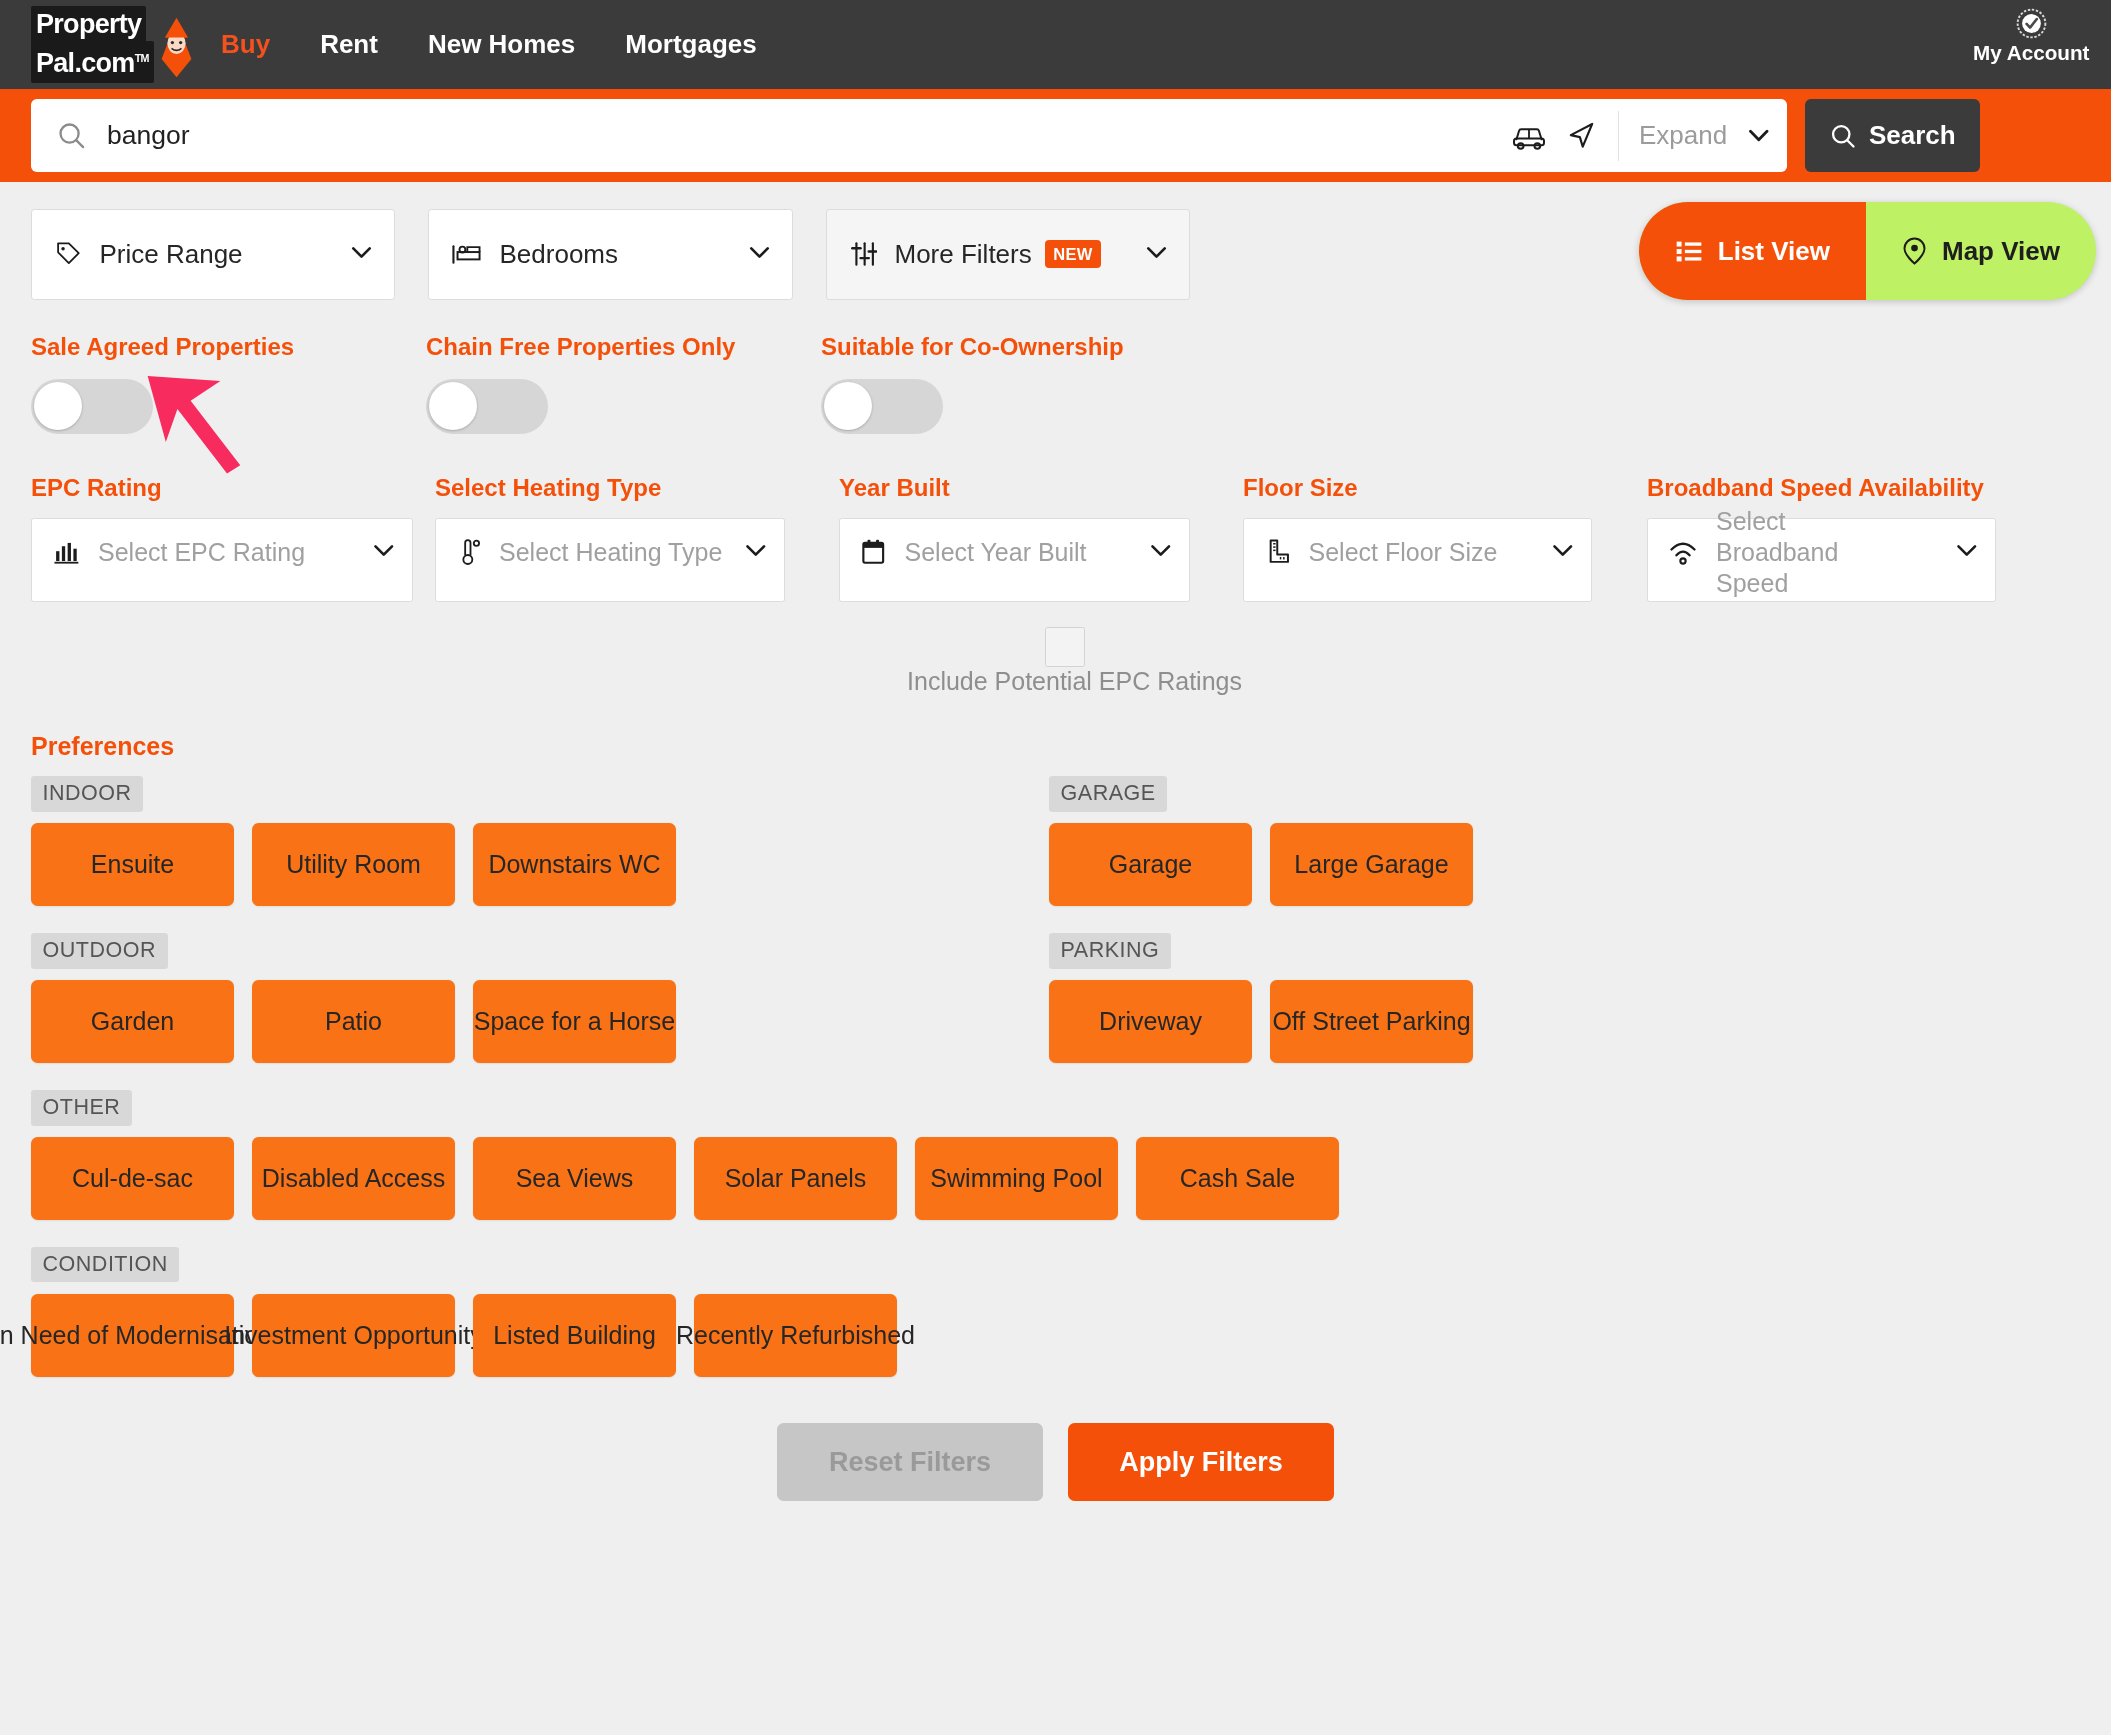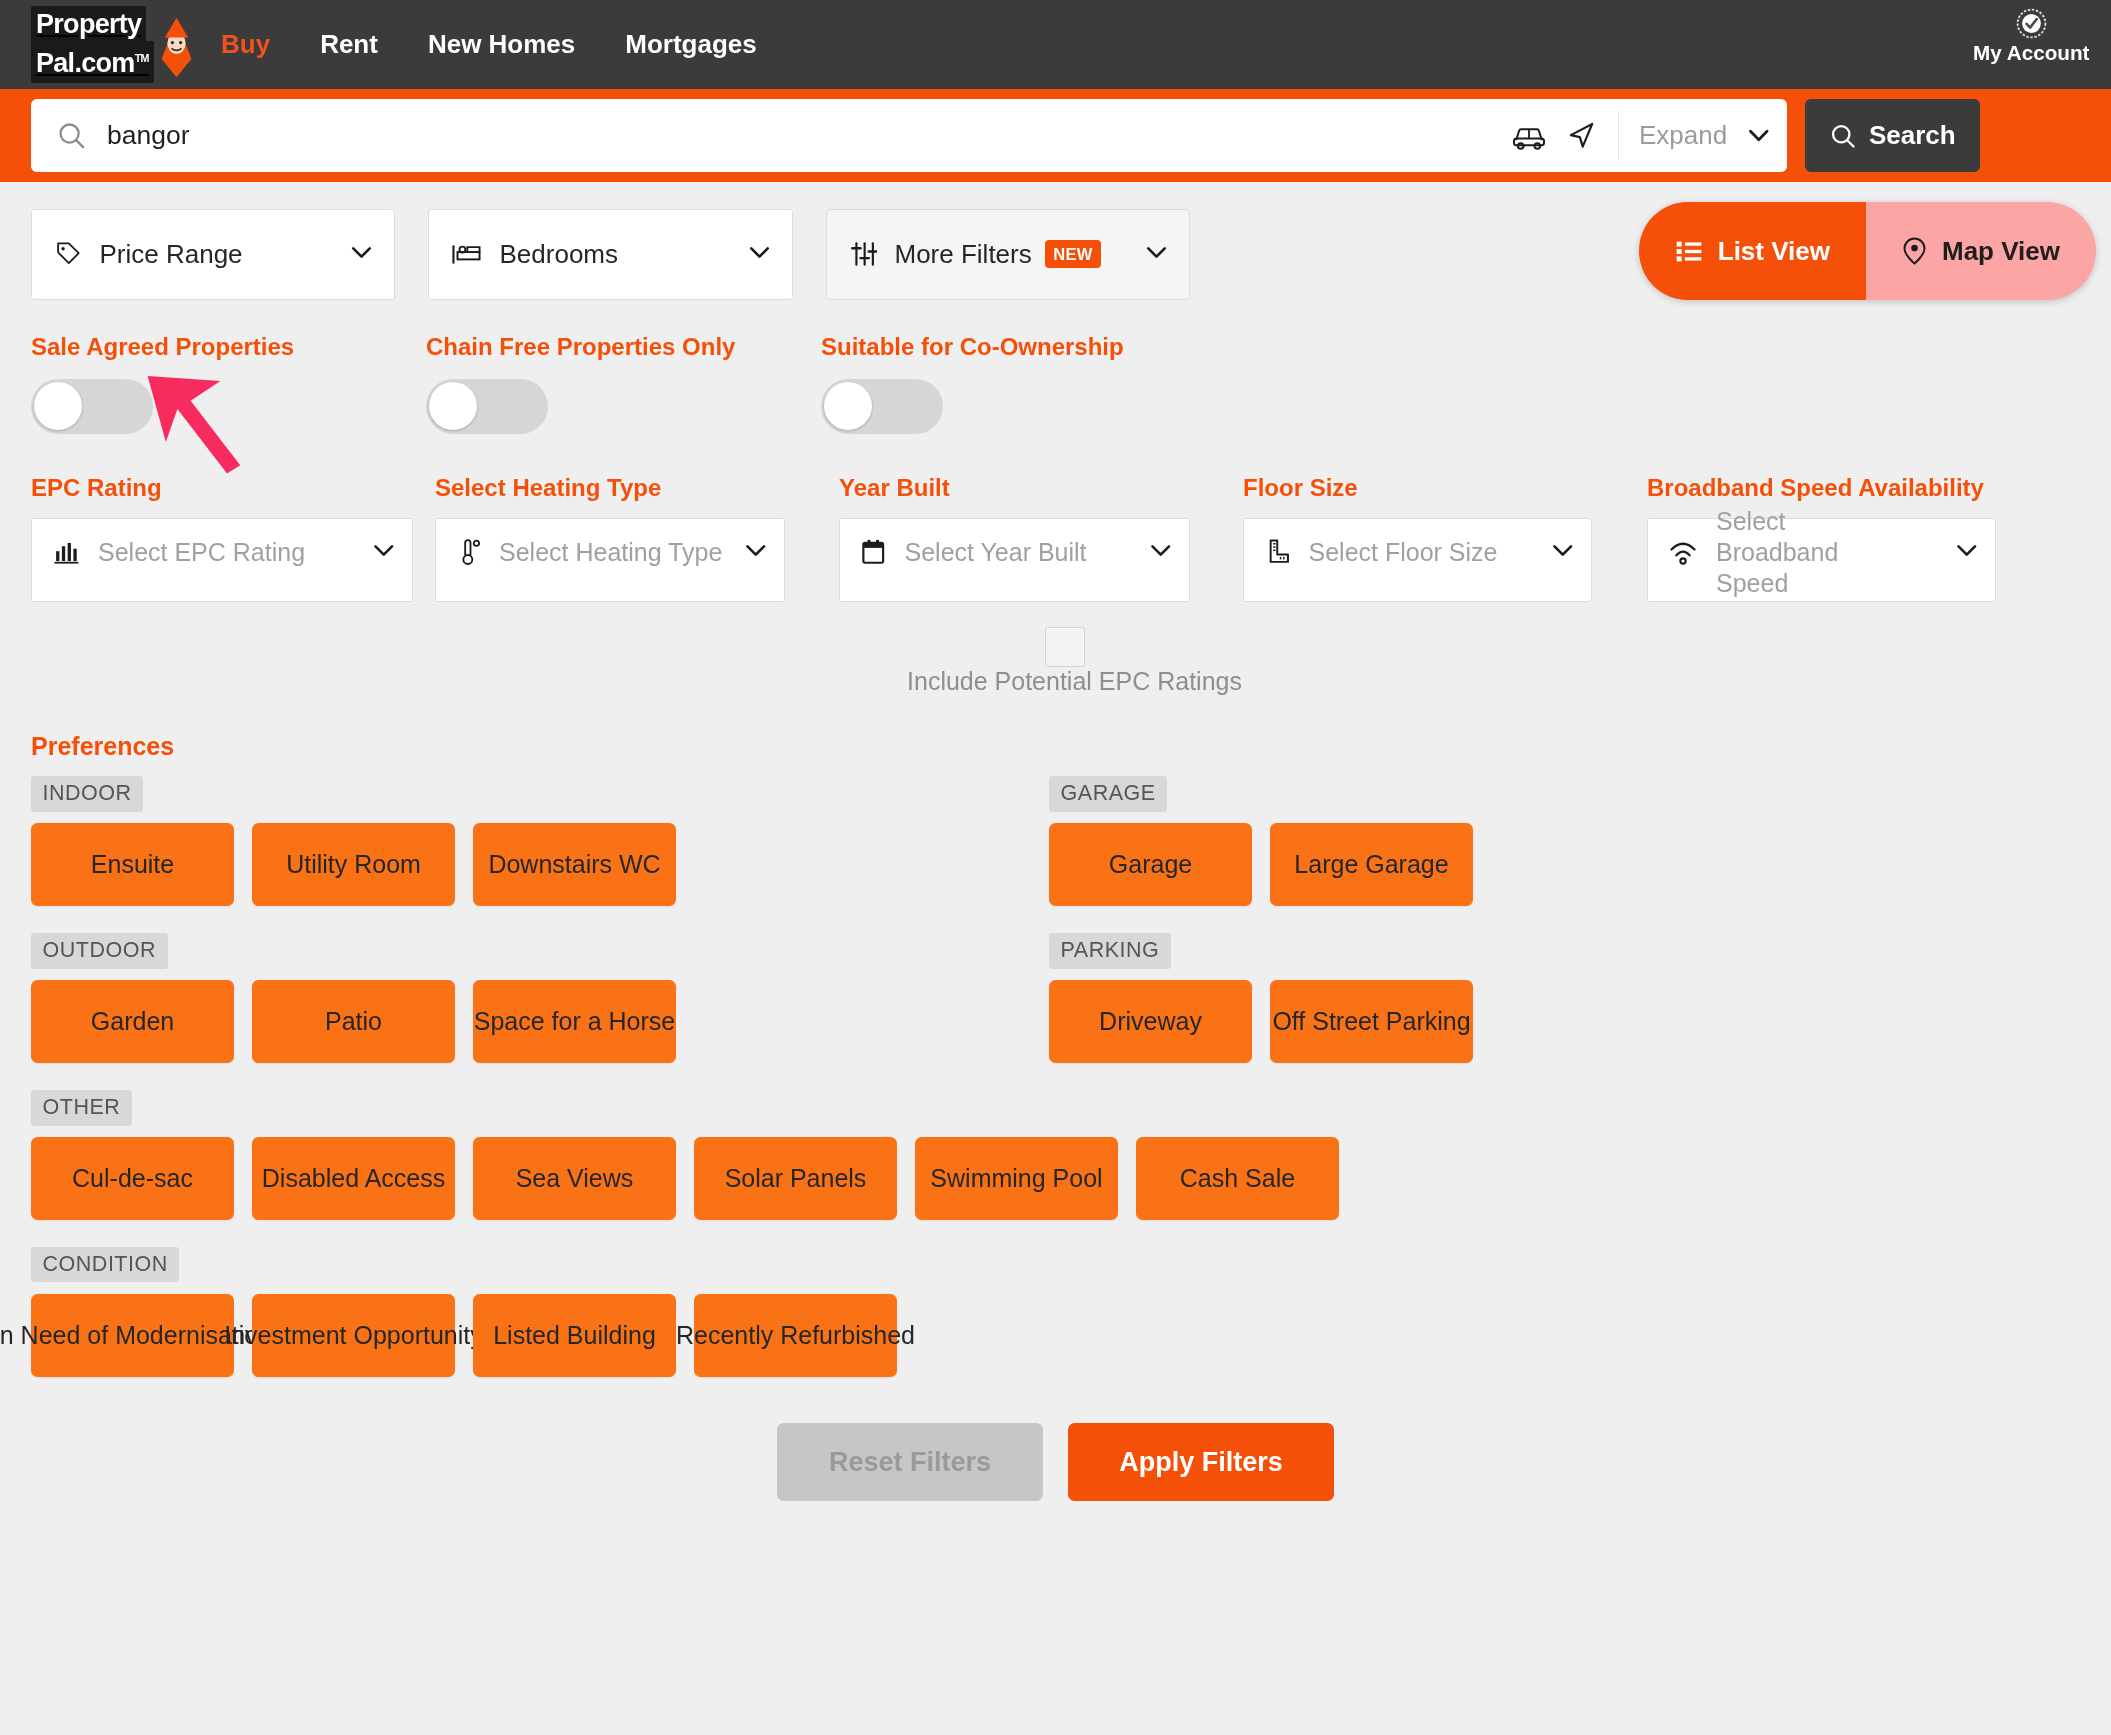--- a/index.html
+++ b/index.html
@@ -166,21 +166,21 @@
     margin-left: 13.2px;
     letter-spacing: 0.3px;
   }
   .viewtoggle {
     position: absolute;
     right: 15px; top: 20px;
     display: flex;
     height: 98px;
     border-radius: 50px;
     overflow: hidden;
-    background: #fca5a5;
+    background: #bef264;
     box-shadow: 0 1.7px 7.4px rgba(0,0,0,0.19);
   }
   .viewbtn {
     display: flex; align-items: center; justify-content: center;
     gap: 15px;
     padding: 0 36px;
     font-size: 26px;
     font-weight: bold;
     cursor: pointer;
   }
@@ -350,21 +350,21 @@
     width: 266px;
     background: #f4500a;
     color: #ffffff;
   }
 </style>
 </head>
 <body>
 
 <div class="topnav">
   <div class="logo">
-    <div style="display:flex;flex-direction:column;align-items:flex-start;text-decoration:underline;">
+    <div style="display:flex;flex-direction:column;align-items:flex-start;">
       <div class="logo-text" style="margin-bottom:0;">
         <span>Property</span>
       </div>
       <div class="logo-text" style="margin-top:-2.5px;">
         <span>Pal.com</span><sup>TM</sup>
       </div>
     </div>
     <svg class="logo-mascot" viewBox="0 0 52 76">
       <path d="M26 2 L40 26 L34 26 L44 52 L26 74 L8 52 L18 26 L12 26 Z" fill="#f4500a"></path>
       <ellipse cx="26" cy="33" rx="11" ry="13" fill="#fbd9c4"></ellipse>

